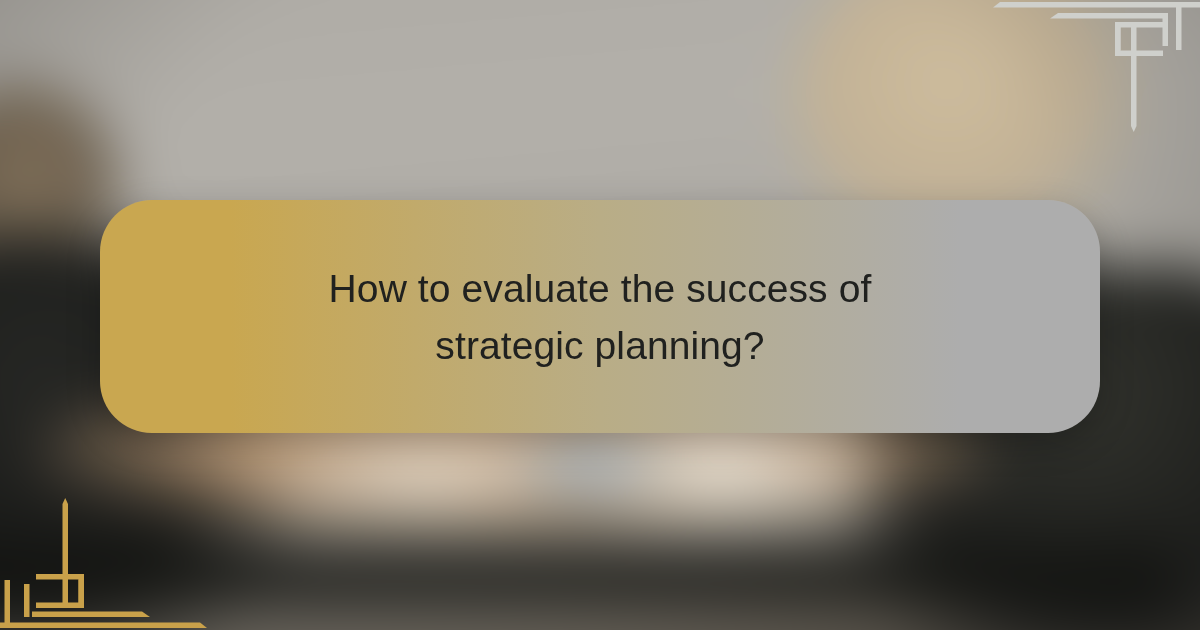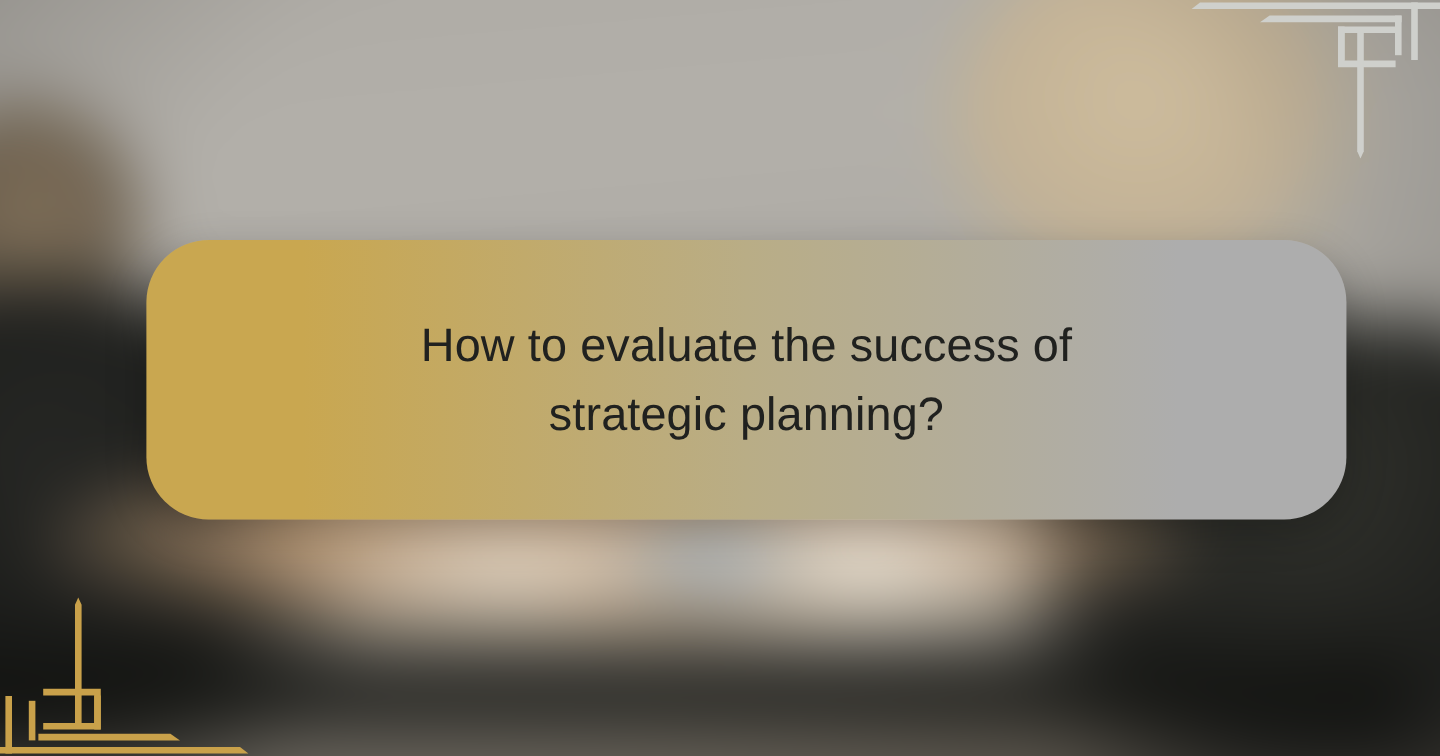--- a/index.html
+++ b/index.html
@@ -116,21 +116,20 @@
         #b9ad86 50%,
         #b3ad97 64%,
         #aeadaa 80%,
         #acacac 92%,
         #adadad 100%);
     box-shadow:0 10px 34px rgba(0,0,0,0.22);
     display:flex;
     align-items:center;
     justify-content:center;
     padding:0 60px;
-    margin-left:22px;
   }
   #question-title {
     font-size:39px;
     line-height:57px;
     font-weight:400;
     color:#20211f;
     text-align:center;
     letter-spacing:0.1px;
     max-width:700px;
   }

